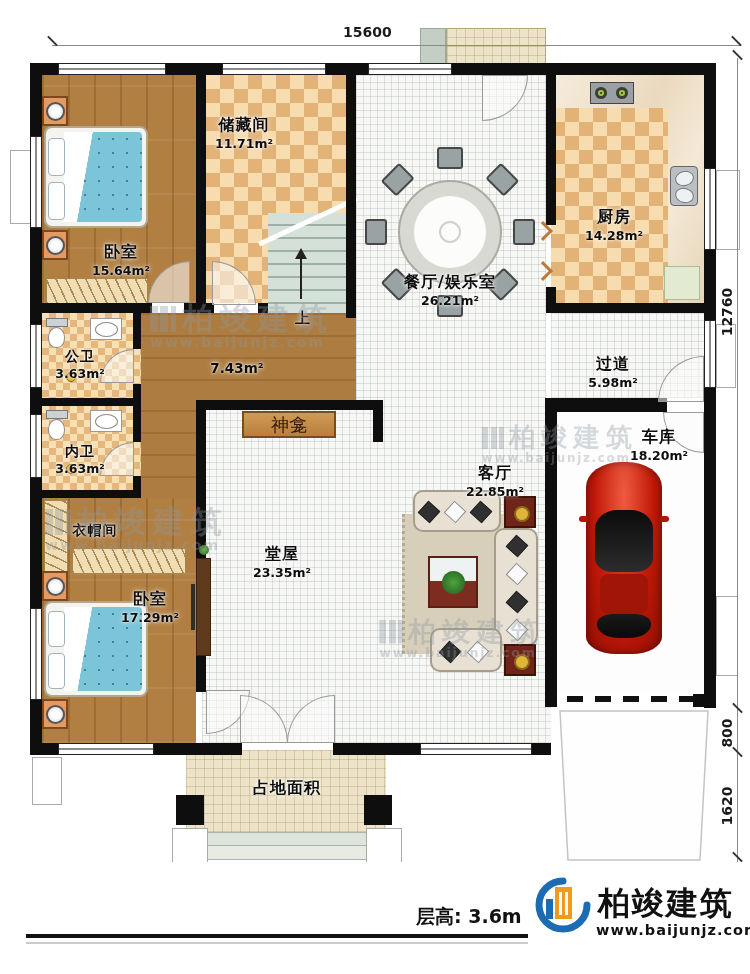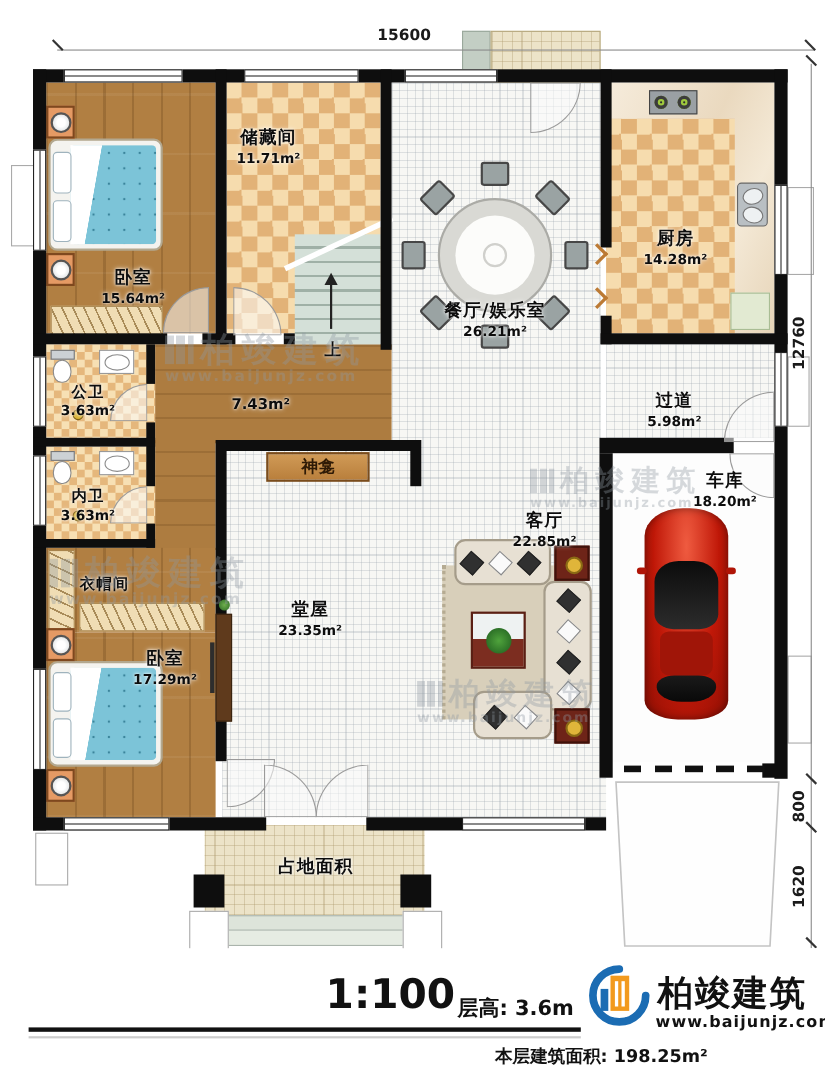--- a/index.html
+++ b/index.html
@@ -203,21 +203,21 @@
     <div class="abs" style="left:12px;top:13px;width:23px;height:23px;border-radius:50%;background:radial-gradient(#4fa33c,#1e5c1e);box-shadow:3px -2px 0 -6px #2c7a26;"></div>
   </div>
   <div class="furn" style="left:504px;top:496px;width:32px;height:32px;background:#6e2418;border:2px solid #40120a;box-sizing:border-box;">
     <div class="abs" style="left:8px;top:8px;width:12px;height:12px;border-radius:50%;background:#e0b53a;border:2px solid #8a6a14;"></div>
   </div>
   <div class="furn" style="left:504px;top:644px;width:32px;height:32px;background:#6e2418;border:2px solid #40120a;box-sizing:border-box;">
     <div class="abs" style="left:8px;top:8px;width:12px;height:12px;border-radius:50%;background:#e0b53a;border:2px solid #8a6a14;"></div>
   </div>
 
   <div class="furn" style="left:242px;top:411px;width:94px;height:27px;background:linear-gradient(#d09a56,#b97f3c);border:2px solid #7a4c1c;box-sizing:border-box;display:flex;align-items:center;justify-content:center;z-index:12;">
-    <span style="font-size:15px;font-weight:bold;color:#2e1a06;">神龛</span>
+    <span style="font-size:18px;font-weight:normal;color:#2e1a06;">神龛</span>
   </div>
 
   <div class="furn" style="left:586px;top:462px;width:76px;height:192px;z-index:8;border-radius:46% 46% 40% 40% / 13% 13% 9% 9%;
        background:radial-gradient(ellipse at 50% 18%,#ef5b40,#c01808 55%,#8e0f04);box-shadow:inset 0 0 8px rgba(0,0,0,.45);">
     <div class="abs" style="left:9px;top:48px;width:58px;height:62px;background:linear-gradient(#0c0c0c,#2c2c2c);border-radius:38% 38% 30% 30%/30% 30% 22% 22%;"></div>
     <div class="abs" style="left:14px;top:112px;width:48px;height:40px;background:#a01508;border-radius:8px;"></div>
     <div class="abs" style="left:11px;top:152px;width:54px;height:24px;background:linear-gradient(#1a1a1a,#090909);border-radius:30% 30% 42% 42%/40% 40% 55% 55%;"></div>
     <div class="abs" style="left:-7px;top:54px;width:9px;height:6px;background:#b01507;border-radius:3px;"></div>
     <div class="abs" style="left:74px;top:54px;width:9px;height:6px;background:#b01507;border-radius:3px;"></div>
   </div>
@@ -363,26 +363,23 @@
   <div class="wm" style="left:45px;top:505px;">
     <div><span class="ic"></span><span class="t">柏竣建筑</span></div>
     <div class="u">www.baijunjz.com</div>
     </div>
   <div class="wm" style="left:370px;top:614px;transform:scale(.9);">
     <div><span class="ic"></span><span class="t">柏竣建筑</span></div>
     <div class="u">www.baijunjz.com</div>
     </div>
 
   <div id="footer">
-    <div class="f-scale">1:100</div>
     <div class="ul1"></div>
     <div class="ul2"></div>
     <div class="f-height">层高: 3.6m</div>
-    <div class="stat" style="left:450px;">
-      <span>本层建筑面积:</span> <span>198.25m²</span></div>
     <svg class="abs" style="left:533px;top:12px;" width="60" height="62" viewBox="0 0 60 62">
       <path d="M30 7 a24 24 0 1 0 24 24" fill="none" stroke="#1b6cb3" stroke-width="7" stroke-linecap="round"></path>
       <rect x="22" y="13" width="17" height="32" fill="#f29a1e"></rect>
       <rect x="26" y="18" width="3" height="23" fill="#fff"></rect>
       <rect x="32" y="18" width="3" height="23" fill="#fff"></rect>
       <rect x="13" y="25" width="7" height="20" fill="#1b6cb3"></rect>
     </svg>
     <div class="logo-name">柏竣建筑</div>
     <div class="logo-url">www.baijunjz.com</div>
   </div>

